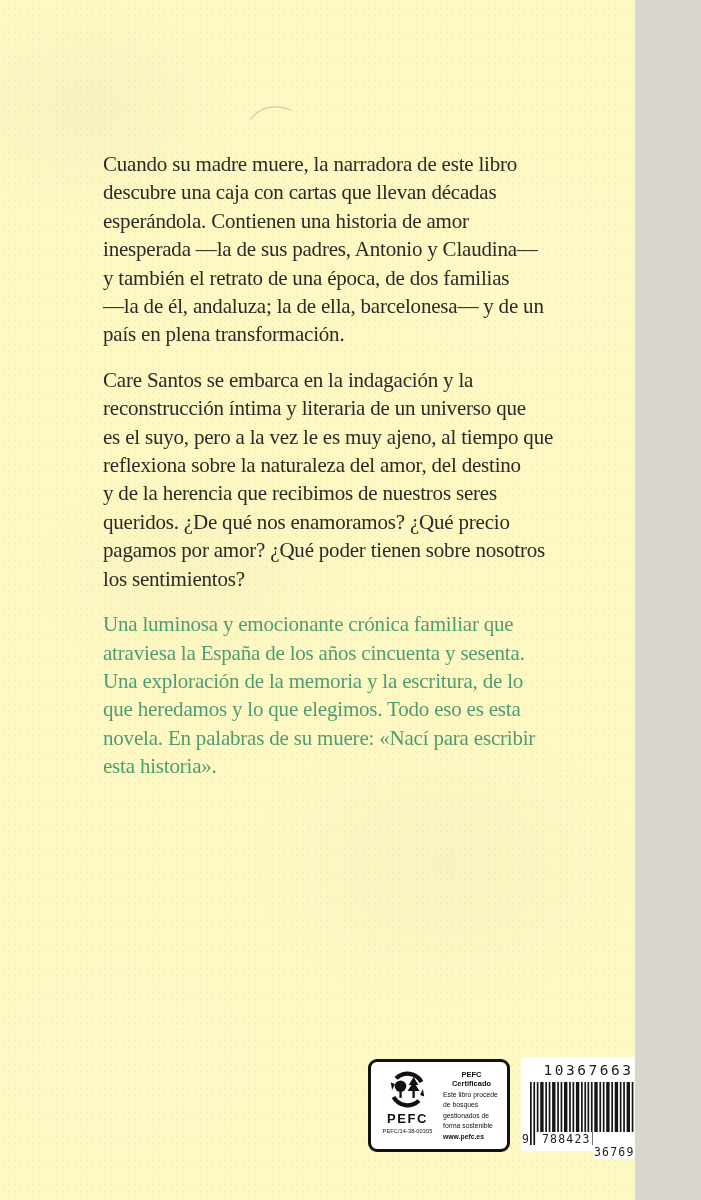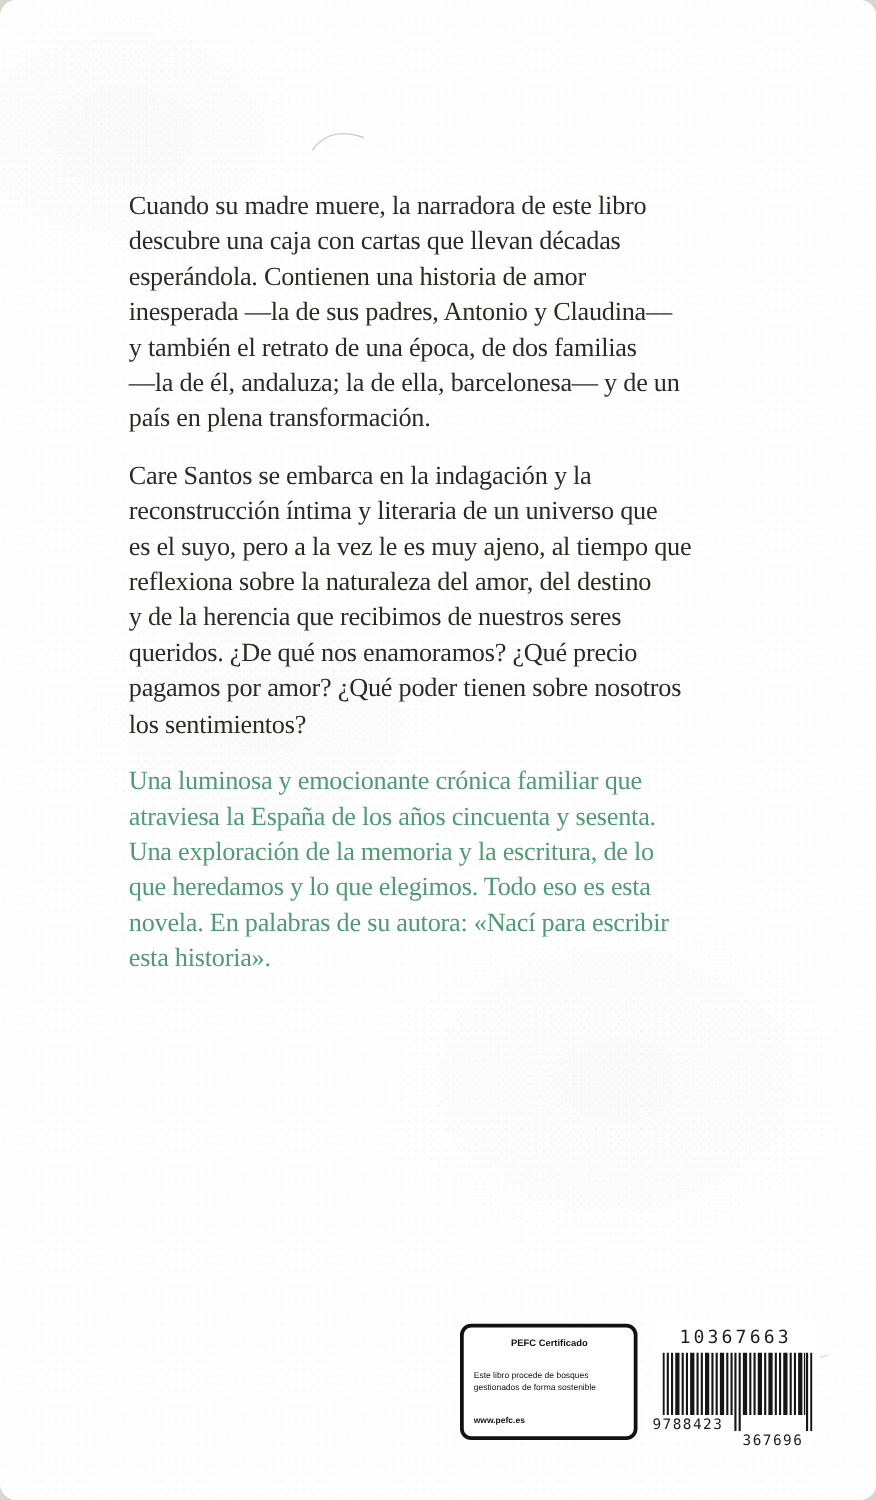--- a/index.html
+++ b/index.html
@@ -1,24 +1,23 @@
 <!DOCTYPE html>
 <html><head>
 <meta charset="utf-8">
 <style>
   * { margin: 0; padding: 0; box-sizing: border-box; }
   html, body { background: #d8d6cd; }
   .cover {
     position: relative;
-    width: 701px;
+    width: 635px;
     height: 1200px;
-    background: #ffffff;
+    background: #fef9c3;
     overflow: hidden;
     font-family: "Liberation Serif", serif;
-    border-radius: 13px;
   }
   
   .grain {
     position: absolute; inset: 0; pointer-events: none;
     background-image:
       radial-gradient(rgba(0,0,0,0.035) 0.6px, transparent 1px),
       radial-gradient(rgba(255,255,255,0.10) 0.8px, transparent 1.2px);
     background-size: 6px 6px, 9px 9px;
     background-position: 0 0, 3px 4px;
   }
@@ -135,21 +134,21 @@
   }
   .bc-bars { position: absolute; left: 9px; top: 25px; }
   .bc-digits {
     position: absolute;
     top: 75px; left: 0;
     width: 100%;
     font-size: 11.5px;
     letter-spacing: 1.2px;
   }
   .bc-digit-9     { position: absolute; left: 1px;  top: 0; }
-  .bc-digit-g1    { position: absolute; left: 8px; top: 0; background: #fff; padding: 0 1px; }
+  .bc-digit-g1    { position: absolute; left: 20px; top: 0; background: #fff; padding: 0 1px; }
   .bc-digit-g2    { position: absolute; left: 72px; top: 0; background: #fff; padding: 0 1px; margin-top: 13px; }
 </style>
 </head>
 <body>
 
 <div class="cover">
 
   <div class="blotches"></div>
   <div class="grain"></div>
 
@@ -173,26 +172,43 @@
 es el suyo, pero a la vez le es muy ajeno, al tiempo que
 reflexiona sobre la naturaleza del amor, del destino
 y de la herencia que recibimos de nuestros seres
 queridos. ¿De qué nos enamoramos? ¿Qué precio
 pagamos por amor? ¿Qué poder tienen sobre nosotros
 los sentimientos?</p>
     <p class="accent">Una luminosa y emocionante crónica familiar que
 atraviesa la España de los años cincuenta y sesenta.
 Una exploración de la memoria y la escritura, de lo
 que heredamos y lo que elegimos. Todo eso es esta
-novela. En palabras de su autora: «Nací para escribir
+novela. En palabras de su muere: «Nací para escribir
 esta historia».</p>
   </div>
 
 
   <div class="pefc-box">
+    <div class="pefc-left">
+      <svg viewBox="0 0 44 44">
+        <g fill="#111111" stroke="none">
+          <path d="M39 13 A 19.5 19.5 0 0 0 8 8.5 L 11.5 11.5 A 15 15 0 0 1 35 15 Z"></path>
+          <path d="M8.5 16 l -4.5 -1.5 l 1.5 8 Z"></path>
+          <path d="M5 31 A 19.5 19.5 0 0 0 36 35.5 L 32.5 32.5 A 15 15 0 0 1 9 29 Z"></path>
+          <path d="M35.5 28 l 4.5 1.5 l -1.5 -8 Z"></path>
+          <circle cx="14.5" cy="18.5" r="6.2"></circle>
+          <rect x="13.3" y="23" width="2.5" height="8"></rect>
+          <path d="M28.5 8.5 l 5.2 8.6 h -10.4 Z"></path>
+          <path d="M28.5 13.5 l 6.4 10.2 h -12.8 Z"></path>
+          <rect x="27.3" y="22.5" width="2.5" height="8.5"></rect>
+        </g>
+      </svg>
+      <div class="pefc-wordmark">PEFC</div>
+      <div class="pefc-code">PEFC/14-38-00305</div>
+    </div>
     <div class="pefc-right">
       <div class="pefc-title">PEFC Certificado</div>
       <div class="pefc-desc">Este libro procede de bosques gestionados de forma sostenible</div>
       <div class="pefc-url">www.pefc.es</div>
     </div>
   </div>
 
   <div class="barcode-label">
     <div class="bc-number">10367663</div>
     <svg class="bc-bars" width="120" height="63" viewBox="0 0 120 63">

